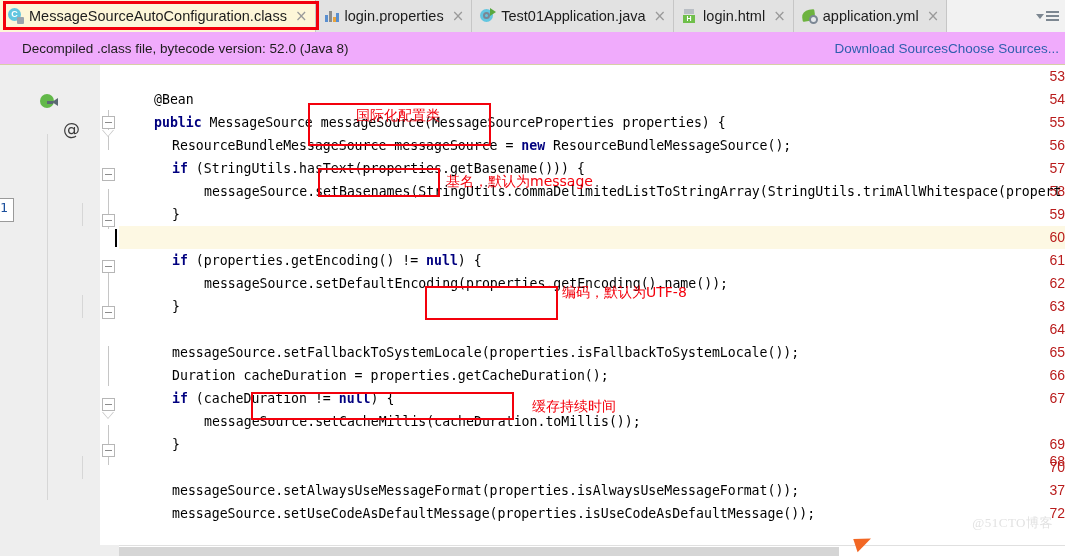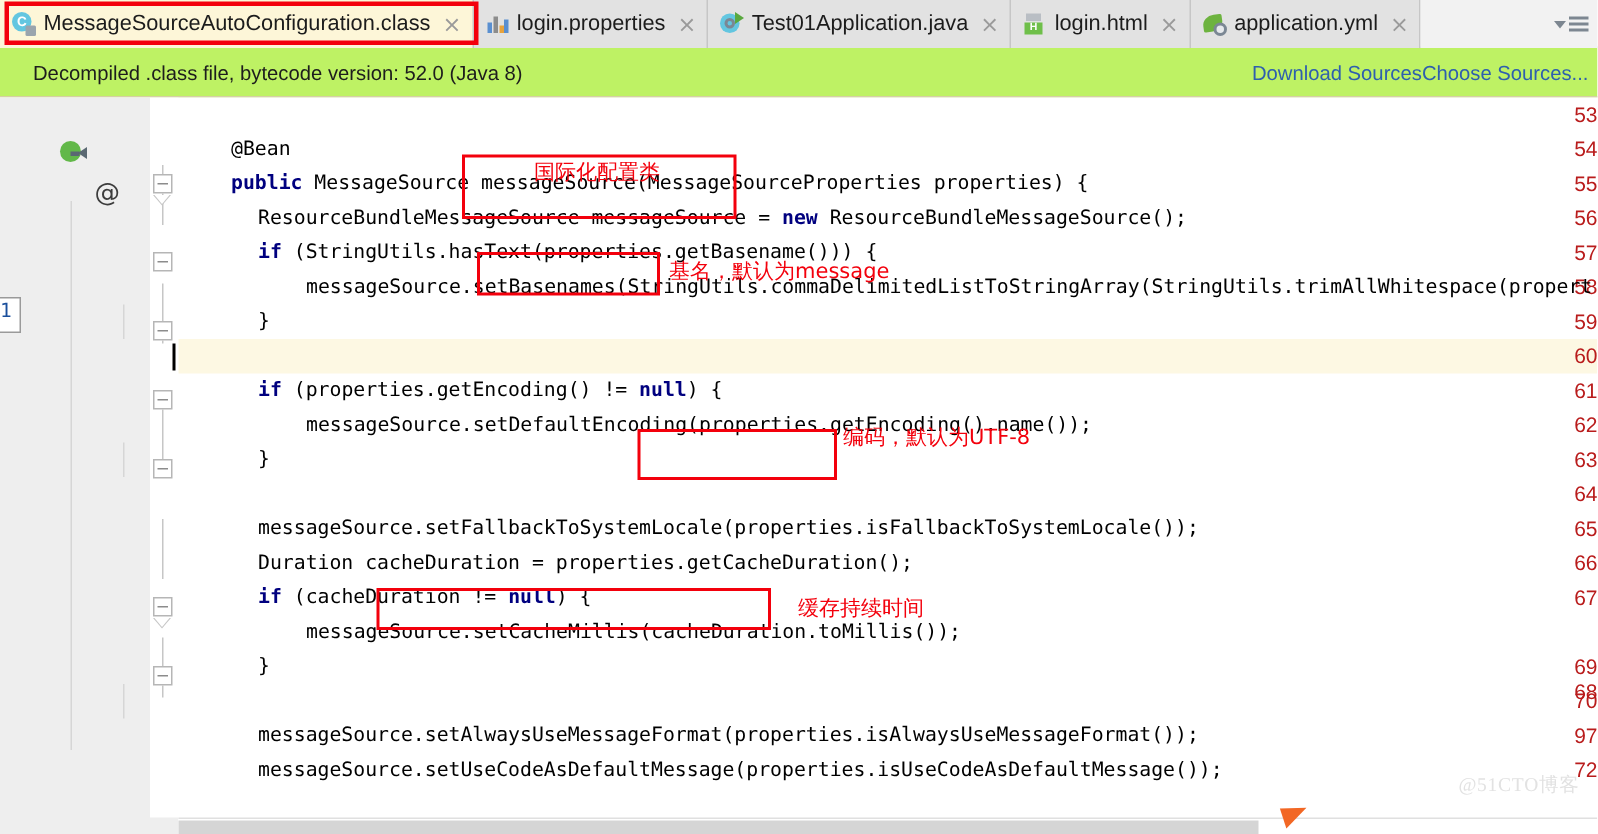--- a/index.html
+++ b/index.html
@@ -140,21 +140,21 @@
     border: 3px solid #f3000c;
     box-sizing: border-box;
     pointer-events: none;
     z-index: 20;
   }
 
   
   .notifbar {
     position: absolute; left: 0; top: 32px;
     width: 1065px; height: 33px;
-    background: #bef264;
+    background: #f0abfc;
     border-bottom: 1px solid #d6cfa6;
     box-sizing: border-box;
     display: flex; align-items: center;
   }
   .notif-text {
     font-size: 13.5px; color: #1d1d1d;
     margin-left: 22px;
   }
   .notif-links {
     margin-left: auto; margin-right: 6px;
@@ -468,21 +468,21 @@
     <div class="lnum" style="top:184px;">61</div>
     <div class="lnum" style="top:207px;">62</div>
     <div class="lnum" style="top:230px;">63</div>
     <div class="lnum" style="top:253px;">64</div>
     <div class="lnum" style="top:276px;">65</div>
     <div class="lnum" style="top:299px;">66</div>
     <div class="lnum" style="top:322px;">67</div>
     <div class="lnum" style="top:364px;margin-top:21px;">68</div>
     <div class="lnum" style="top:368px;">69</div>
     <div class="lnum" style="top:391px;">70</div>
-    <div class="lnum" style="top:414px;">97</div>
+    <div class="lnum" style="top:414px;">37</div>
     <div class="lnum" style="top:437px;">72</div>
 
     <div class="left-chip" style="left:-6px; top:133px; width:18px; height:22px;">1</div>
 
     <div class="caret" style="left:115px; top:164px;"></div>
 
     <div class="ind-guide" style="left:47px;  top:69px;  height:366px;"></div>
     <div class="ind-guide" style="left:82px;  top:138px; height:23px;"></div>
     <div class="ind-guide" style="left:82px;  top:230px; height:23px;"></div>
     <div class="ind-guide" style="left:82px;  top:391px; height:23px;"></div>

